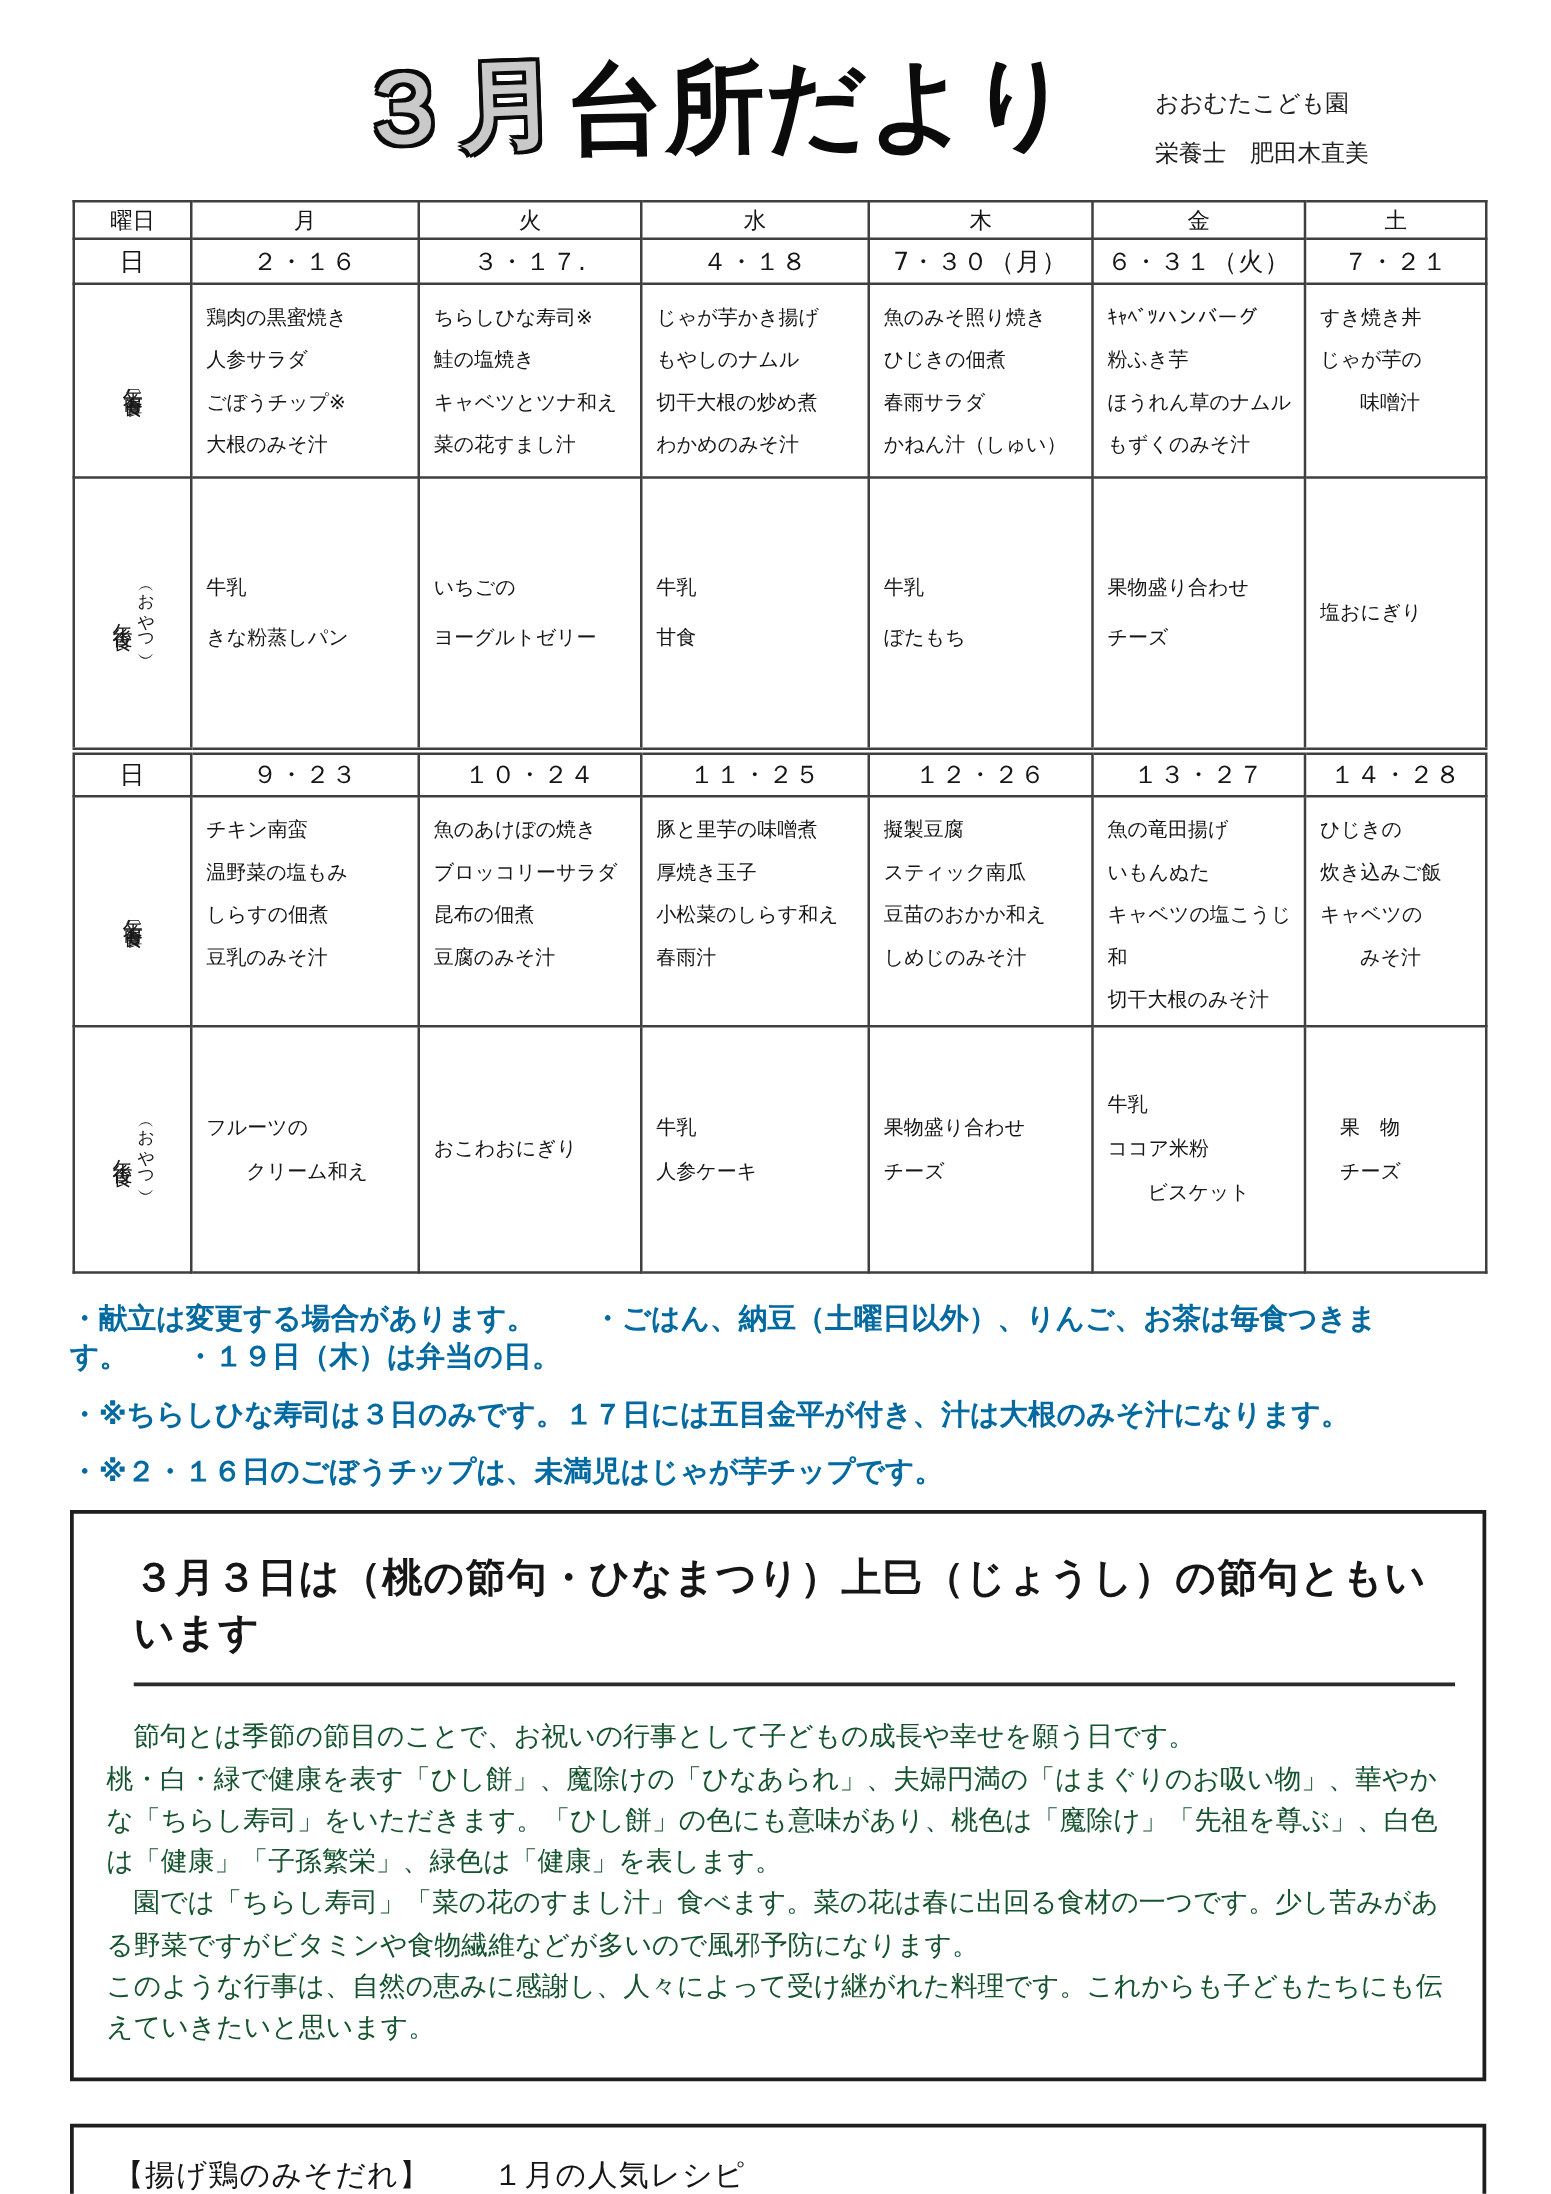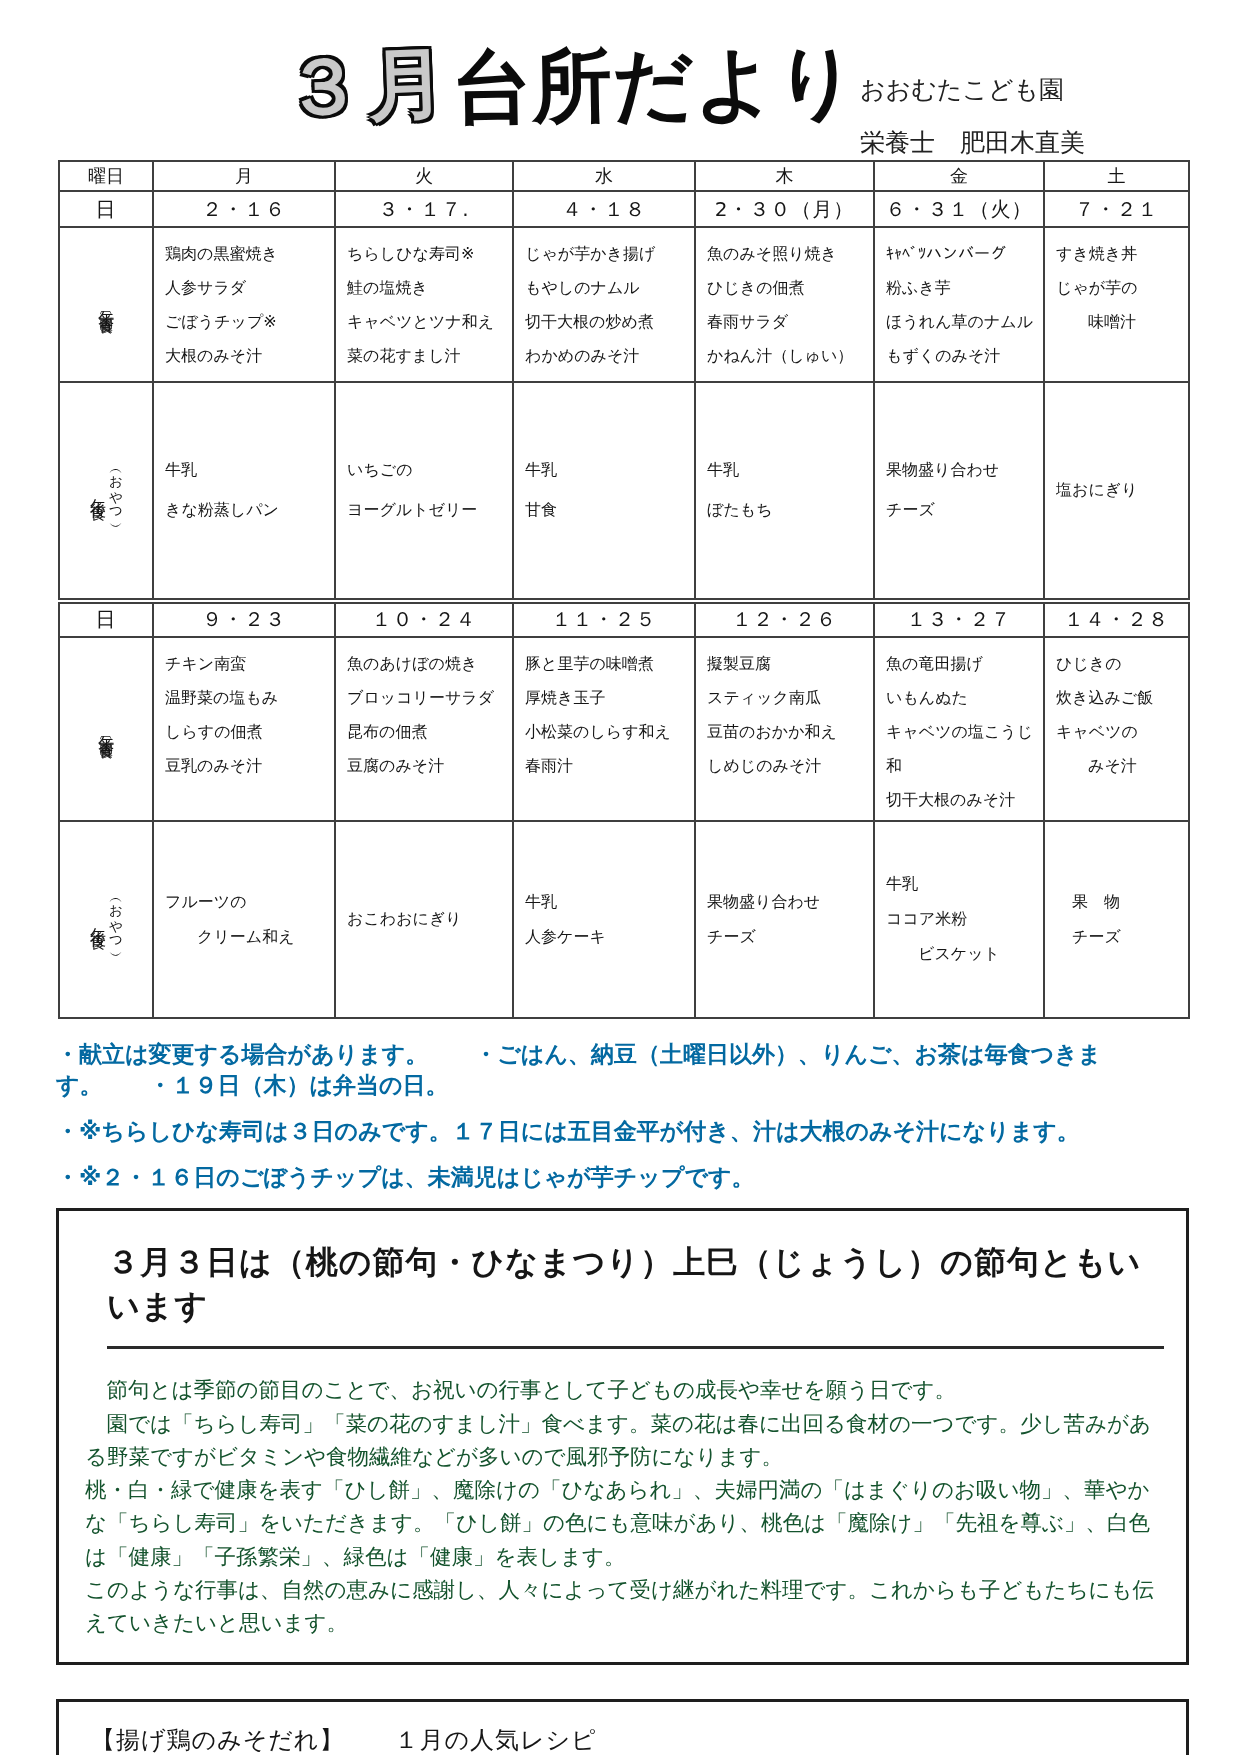--- a/index.html
+++ b/index.html
@@ -15,22 +15,22 @@
   .masthead { position:relative; height:122px; margin-bottom:8px; }
   .logo { position:absolute; left:228px; top:2px; display:flex; align-items:center; white-space:nowrap; }
   .logo-month {
     font-size:78px; font-weight:900; color:#c9c9c9; letter-spacing:6px;
     text-shadow:-3px -3px 0 #0b0b0b, 3px -3px 0 #0b0b0b, -3px 3px 0 #0b0b0b, 3px 3px 0 #0b0b0b,
                  0 -3px 0 #0b0b0b, 0 3px 0 #0b0b0b, -3px 0 0 #0b0b0b, 3px 0 0 #0b0b0b;
     transform:rotate(-2deg);
   }
   .logo-main { font-size:80px; font-weight:900; color:#0b0b0b; letter-spacing:0px; transform:rotate(-1deg); }
   .masthead-info {
-    position:absolute; right:104px; top:34px; text-align:left;
-    font-family:"DejaVu Serif","Liberation Serif",serif; font-size:25px; line-height:2.1; color:#222;
+    position:absolute; right:94px; top:34px; text-align:left;
+    font-family:"DejaVu Serif","Liberation Serif",serif; font-size:19px; line-height:2.1; color:#222;
   }
 
   
   table.menu { border-collapse:collapse; table-layout:fixed; width:1130px; margin-left:2px; }
   table.menu td { border:2px solid #3f3f3f; overflow:hidden; }
   .r-head td { height:24px; text-align:center; font-size:18px; padding:2px; }
   .r-date td { height:36px; text-align:center; font-size:20px; letter-spacing:1px; padding:2px; }
   .r-date.week2 td { border-top:6px double #3f3f3f; }
   .r-lunch td { height:142px; font-size:16px; vertical-align:top; padding:9px 4px 4px 11px; line-height:2.12; white-space:pre-wrap; }
   .r-lunch.week2 td { height:154px; }
@@ -102,21 +102,21 @@
         <td>木</td>
         <td>金</td>
         <td>土</td>
       </tr>
 
       <tr class="r-date">
         <td>日</td>
         <td>２・１６</td>
         <td>３・１７.</td>
         <td>４・１８</td>
-        <td>2・３０（月）</td>
+        <td>7・３０（月）</td>
         <td>６・３１（火）</td>
         <td>７・２１</td>
       </tr>
 
       <tr class="r-lunch">
         <td class="label-cell">
           <div class="v-col">
             <span class="v-text">午前食</span>
             <span class="v-text v-sub">〔昼食〕</span>
           </div>
@@ -237,22 +237,22 @@
     <div class="note-line">・※ちらしひな寿司は３日のみです。１７日には五目金平が付き、汁は大根のみそ汁になります。</div>
     <div class="note-line">・※２・１６日のごぼうチップは、未満児はじゃが芋チップです。</div>
   </div>
 
   <div class="article-box">
     <div class="article-title-wrap">
       <span class="article-title">３月３日は（桃の節句・ひなまつり）上巳（じょうし）の節句ともいいます</span>
     </div>
     <div class="article-body">
       <p>　節句とは季節の節目のことで、お祝いの行事として子どもの成長や幸せを願う日です。</p>
+      <p>桃・白・緑で健康を表す「ひし餅」、魔除けの「ひなあられ」、夫婦円満の「はまぐりのお吸い物」、華やかな「ちらし寿司」をいただきます。「ひし餅」の色にも意味があり、桃色は「魔除け」「先祖を尊ぶ」、白色は「健康」「子孫繁栄」、緑色は「健康」を表します。</p>
       <p>　園では「ちらし寿司」「菜の花のすまし汁」食べます。菜の花は春に出回る食材の一つです。少し苦みがある野菜ですがビタミンや食物繊維などが多いので風邪予防になります。</p>
-      <p>桃・白・緑で健康を表す「ひし餅」、魔除けの「ひなあられ」、夫婦円満の「はまぐりのお吸い物」、華やかな「ちらし寿司」をいただきます。「ひし餅」の色にも意味があり、桃色は「魔除け」「先祖を尊ぶ」、白色は「健康」「子孫繁栄」、緑色は「健康」を表します。</p>
       <p>このような行事は、自然の恵みに感謝し、人々によって受け継がれた料理です。これからも子どもたちにも伝えていきたいと思います。</p>
     </div>
   </div>
 
   <div class="recipe-box">
     <div class="recipe-title">【揚げ鶏のみそだれ】　　１月の人気レシピ</div>
     <div class="recipe-cols">
       <div class="recipe-left">
         <div class="ing-header">（材料）　４人分</div>
 

